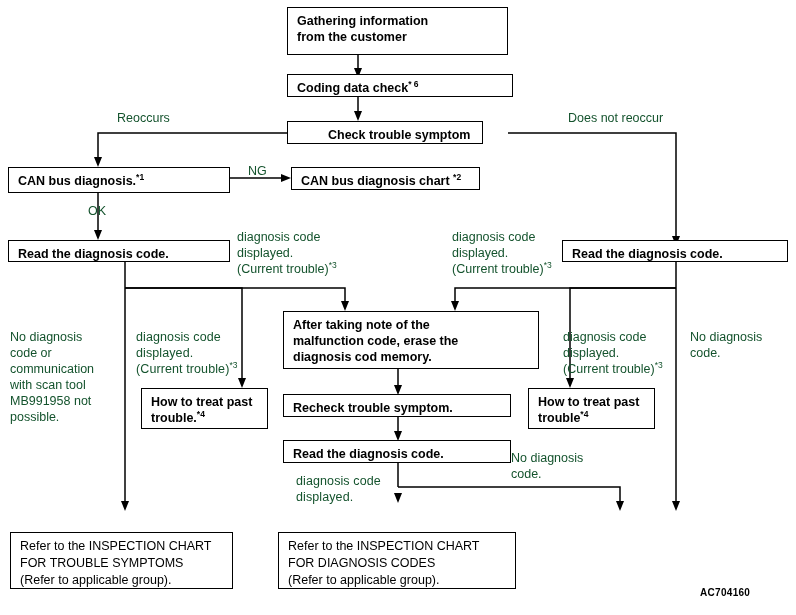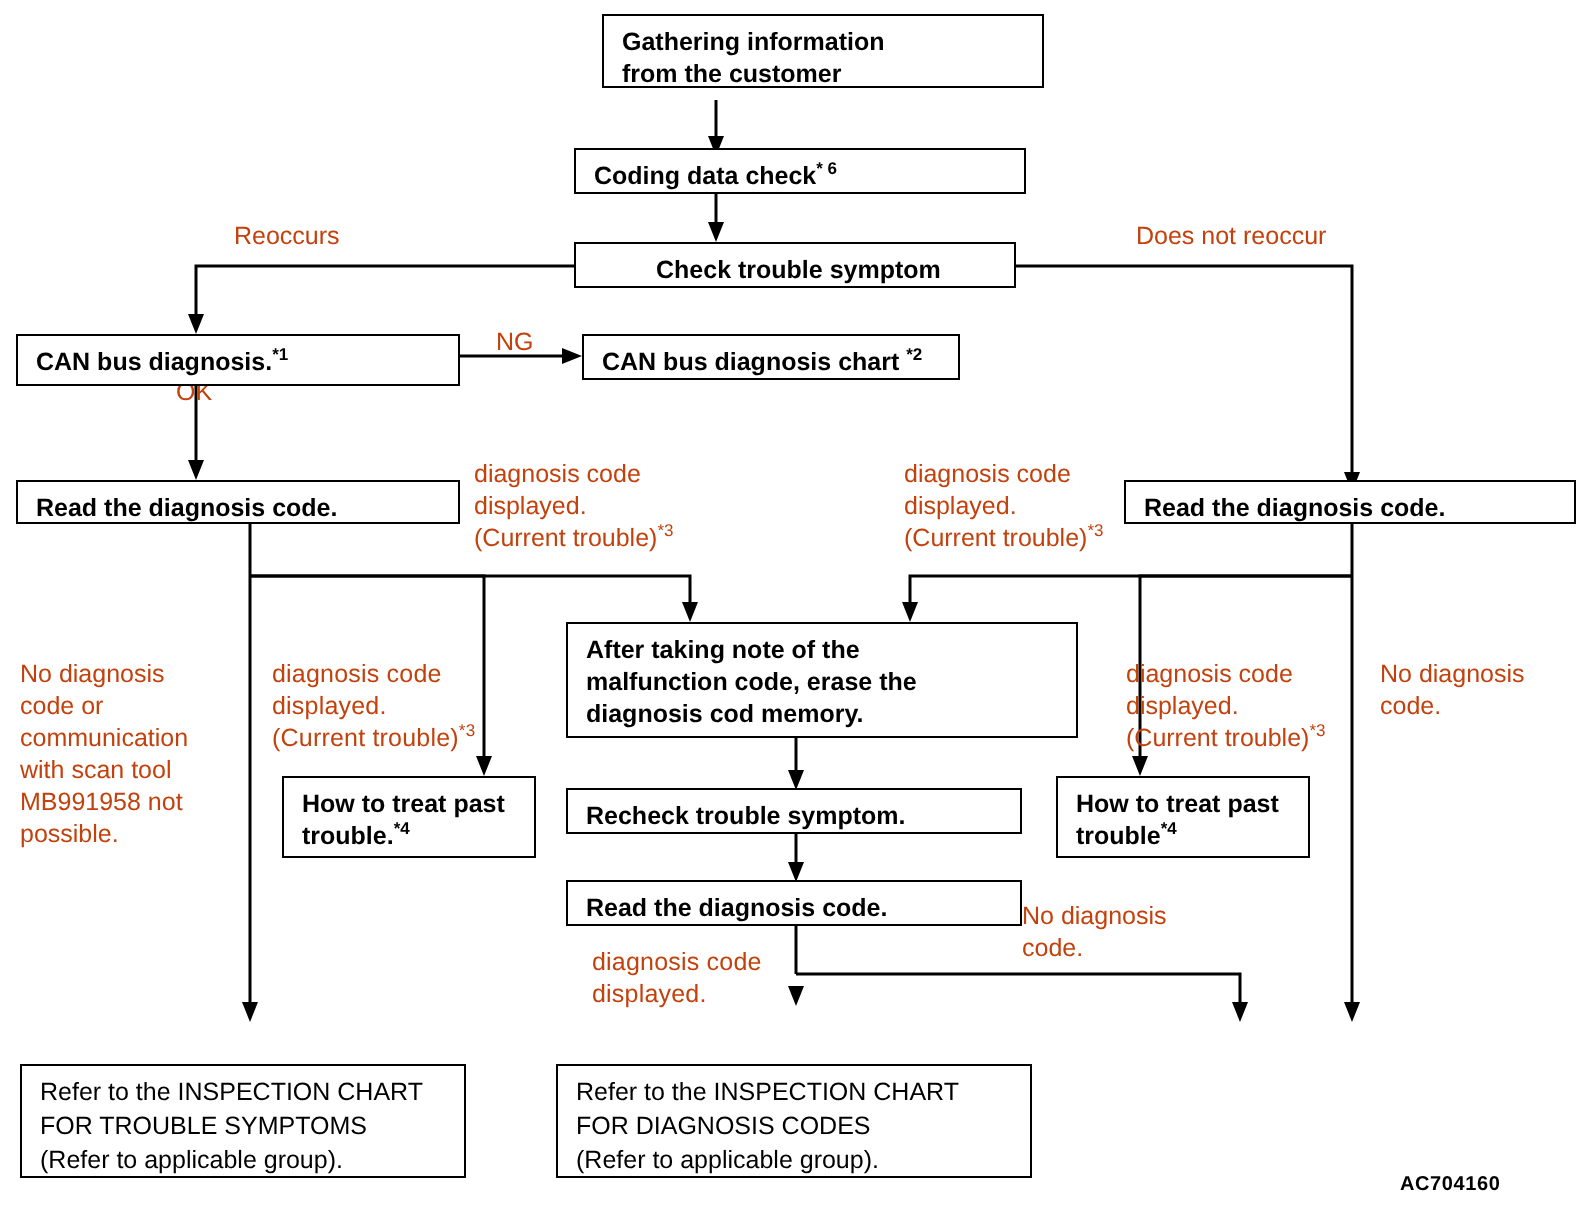--- a/index.html
+++ b/index.html
@@ -27,21 +27,21 @@
     padding: 5px 7px 4px 9px;
     white-space: pre-line;
     z-index: 5;
   }
   .box.plainweight {
     font-weight: normal;
     margin-top: 21px;
   }
   .lbl {
     position: absolute;
-    color: #c2410c;
+    color: #14532d;
     font-weight: normal;
     font-size: 12.5px;
     line-height: 16px;
     white-space: pre-line;
     z-index: 4;
   }
   .lbl.spaced {
     
     letter-spacing: 0.1px;
   }
@@ -124,26 +124,26 @@
     <line x1="398" y1="417" x2="398" y2="433"></line>
     <polygon points="398,441 394,431 402,431"></polygon>
 
     <line x1="398" y1="463" x2="398" y2="487"></line>
     <polygon points="398,503 394,493 402,493"></polygon>
 
     <path d="M398,487 L620,487 L620,503"></path>
     <polygon points="620,511 616,501 624,501"></polygon>
   </svg>
 
-  <div class="box" style="left:301px; top:7px; width:221px; height:37px;">Gathering information
+  <div class="box" style="left:287px; top:7px; width:221px; height:48px;">Gathering information
 from the customer</div>
 
   <div class="box" style="left:287px; top:74px; width:226px; height:23px;"><span>Coding data check</span><span class="sup">* 6</span></div>
 
-  <div class="box" style="left:287px; top:121px; width:221px; height:23px;padding-left:40px;">Check trouble symptom</div>
+  <div class="box" style="left:287px; top:121px; width:196px; height:23px;padding-left:40px;">Check trouble symptom</div>
 
   <div class="box" style="left:8px; top:167px; width:222px; height:26px;"><span>CAN bus diagnosis.</span><span class="sup">*1</span></div>
 
   <div class="box" style="left:291px; top:167px; width:189px; height:23px;"><span>CAN bus diagnosis chart </span><span class="sup">*2</span></div>
 
   <div class="box" style="left:8px; top:240px; width:222px; height:22px;">Read the diagnosis code.</div>
 
   <div class="box" style="left:562px; top:240px; width:226px; height:22px;">Read the diagnosis code.</div>
 
   <div class="box" style="left:283px; top:311px; width:256px; height:58px;">After taking note of the
@@ -168,21 +168,21 @@
 FOR DIAGNOSIS CODES
 (Refer to applicable group).</div>
 
 
   <div class="lbl" style="left:117px; top:110px;">Reoccurs</div>
 
   <div class="lbl" style="left:568px; top:110px;">Does not reoccur</div>
 
   <div class="lbl" style="left:248px; top:163px;">NG</div>
 
-  <div class="lbl" style="left:88px; top:188px;">OK</div>
+  <div class="lbl" style="left:88px; top:203px;">OK</div>
 
   <div class="lbl" style="left:237px; top:229px;"><span>diagnosis code
 displayed.
 (Current trouble)</span><span class="sup">*3</span></div>
 
   <div class="lbl" style="left:452px; top:229px;"><span>diagnosis code
 displayed.
 (Current trouble)</span><span class="sup">*3</span></div>
 
   <div class="lbl" style="left:10px; top:329px;">No diagnosis

